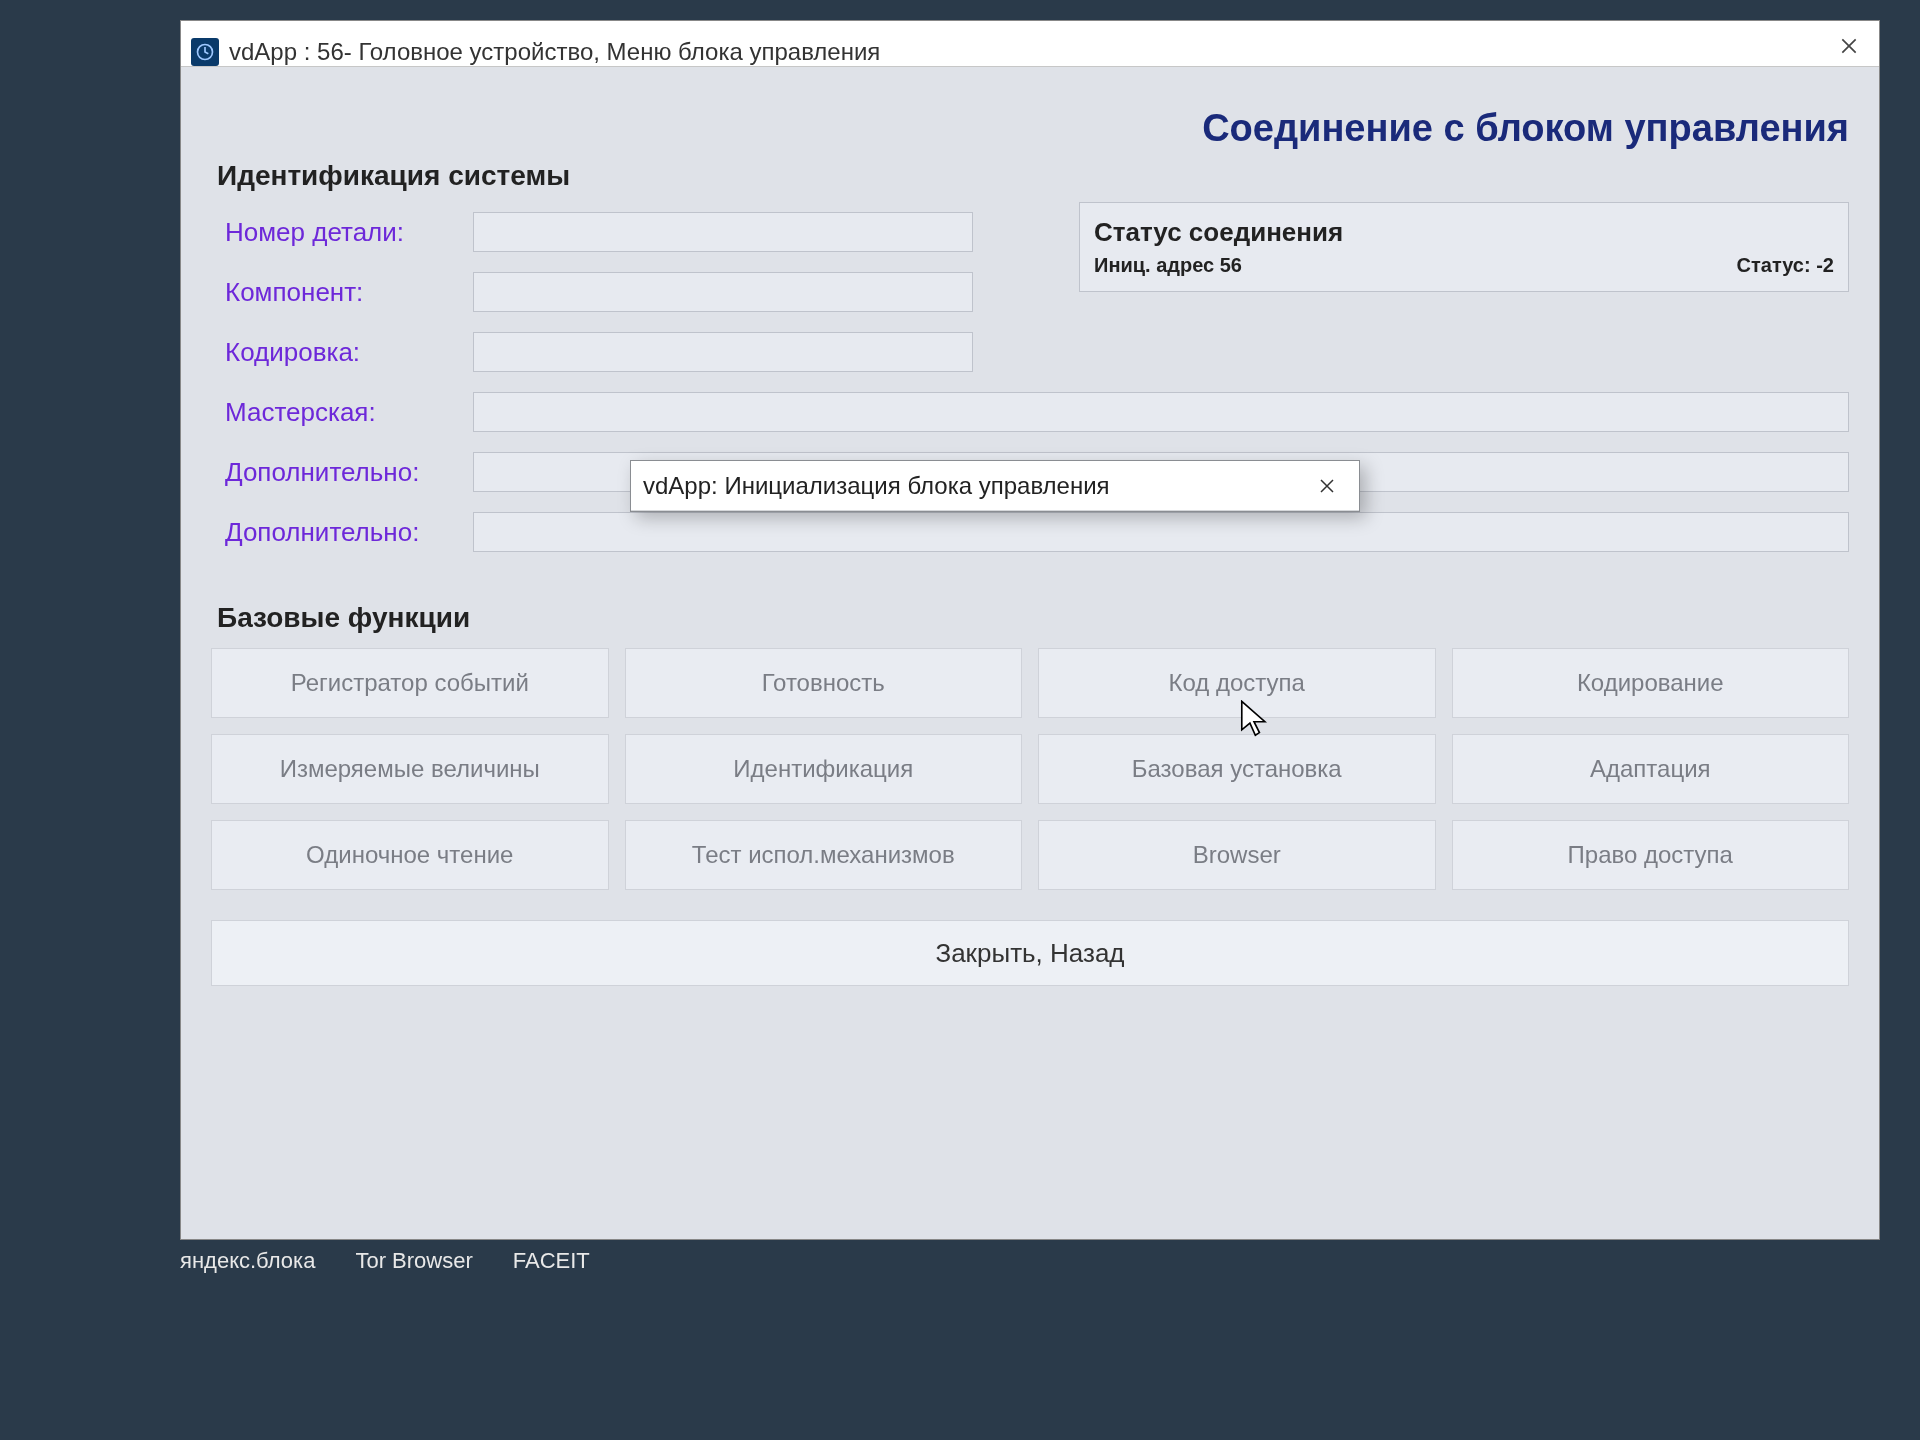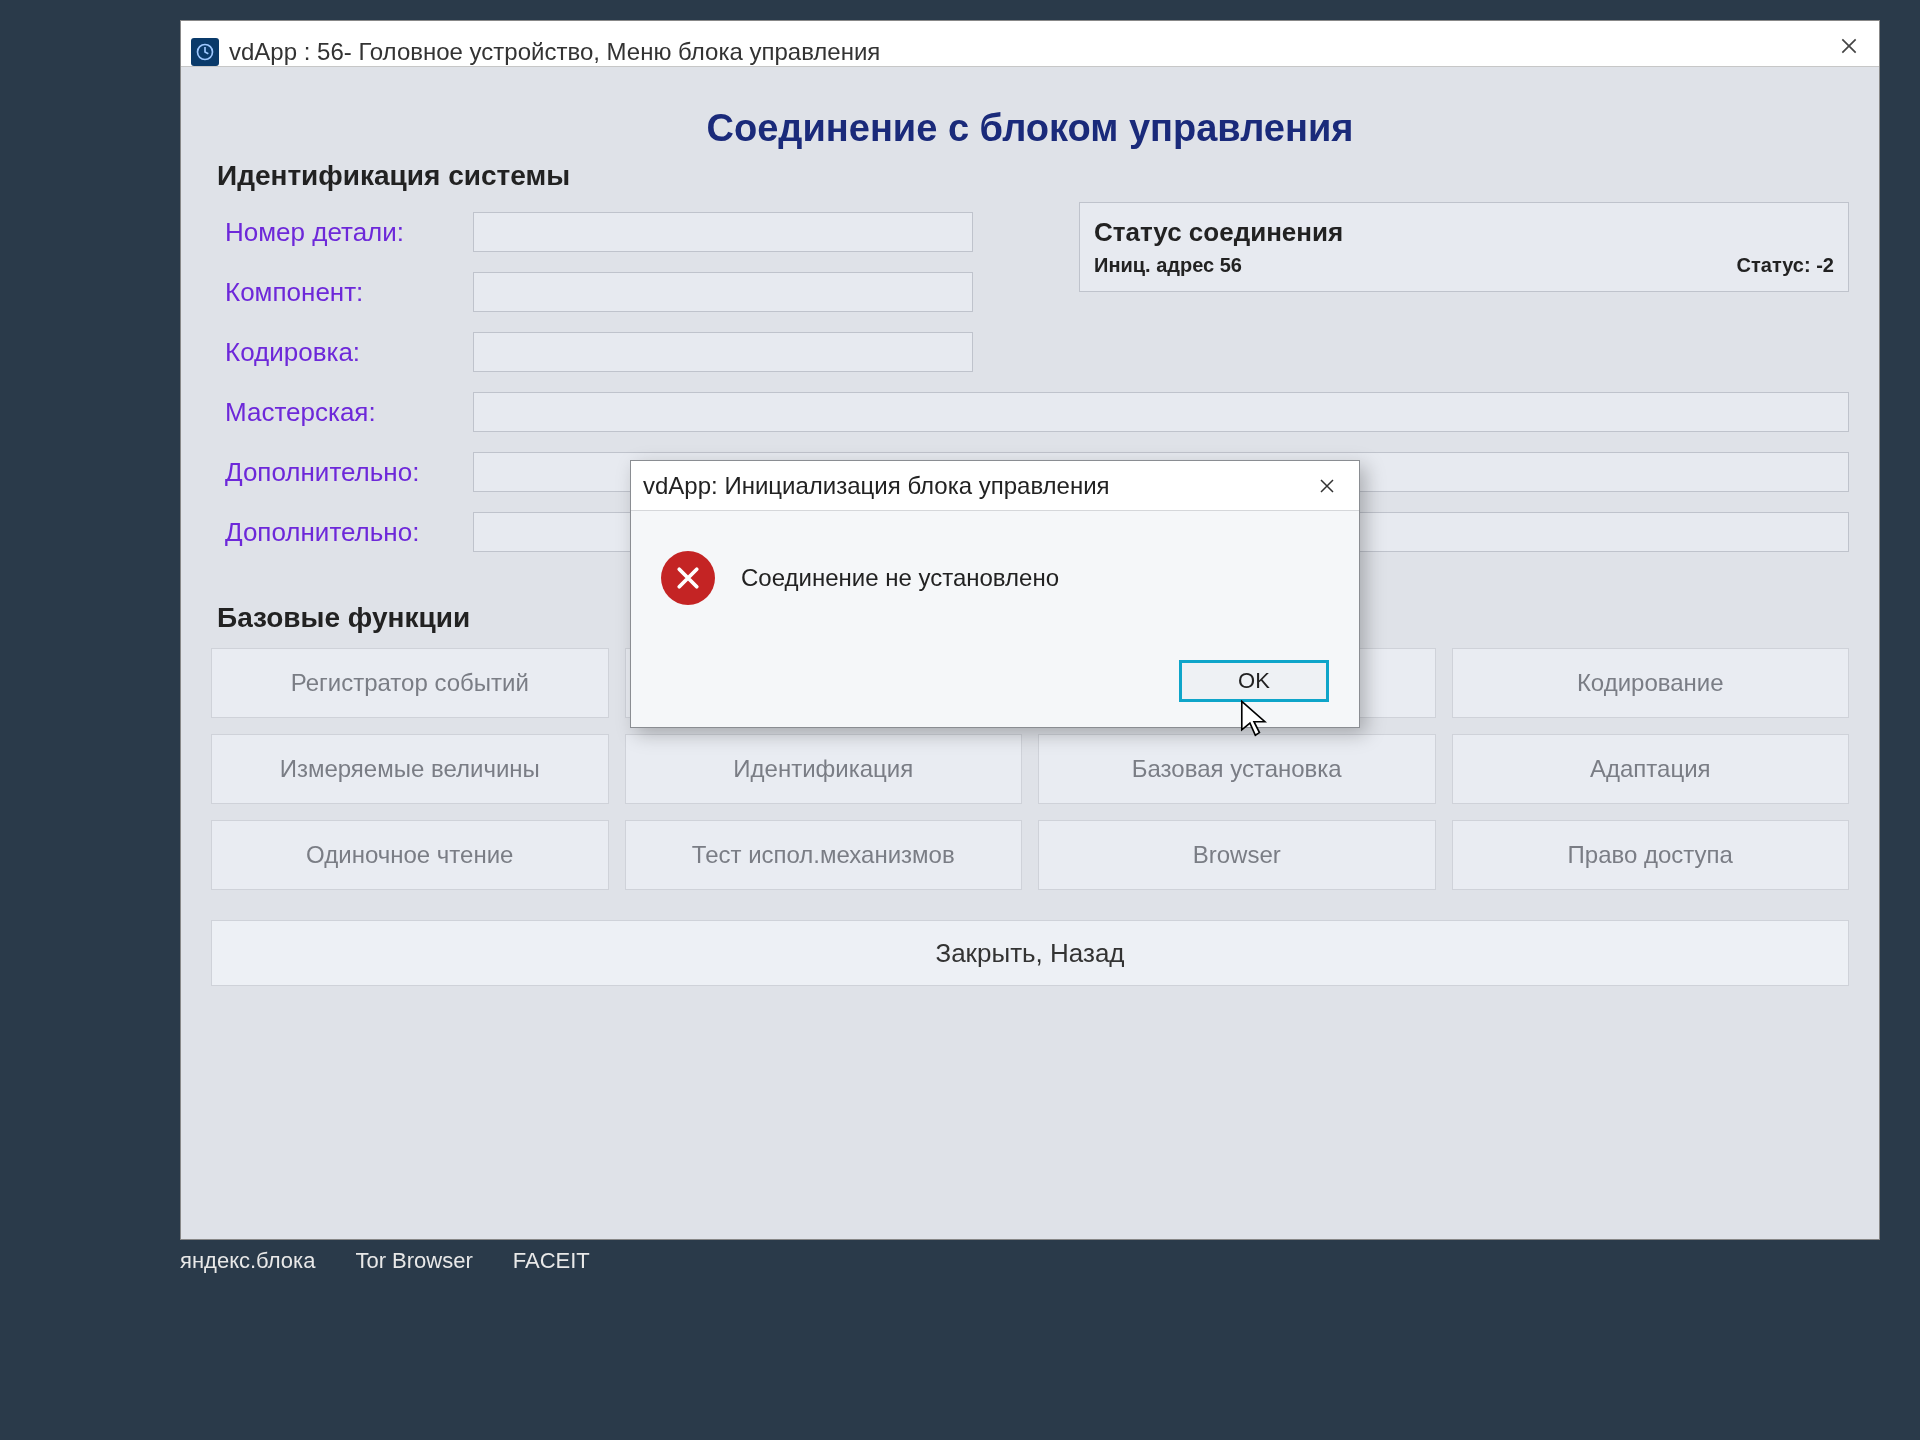--- a/index.html
+++ b/index.html
@@ -49,21 +49,21 @@
     font-size: 28px; color: #444;
     cursor: pointer;
   }
 
   .main-body {
     padding: 40px 30px 30px 30px;
     position: relative;
   }
 
   .page-heading {
-    text-align: center;
+    text-align: right;
     font-size: 38px;
     font-weight: bold;
     color: #1a2a7a;
     margin-bottom: 10px;
   }
 
   .section-label {
     font-size: 28px;
     font-weight: bold;
     color: #222;
@@ -335,33 +335,20 @@
 
 <div class="modal">
   <div class="modal-titlebar">
     <span class="modal-title">vdApp: Инициализация блока управления</span>
     <span class="modal-close">
       <svg viewBox="0 0 24 24" width="18" height="18">
           <path d="M4 4 L20 20 M20 4 L4 20" stroke="#333" stroke-width="2"></path>
         </svg>
     </span>
   </div>
-  <div class="modal-body">
-    <div class="modal-msg">
-      <span class="error-icon">
-        <svg viewBox="0 0 24 24">
-            <path d="M5 5 L19 19 M19 5 L5 19" stroke="#fff" stroke-width="3" stroke-linecap="round"></path>
-          </svg>
-      </span>
-      <span class="modal-text">Соединение не установлено</span>
-    </div>
-    <div class="modal-footer">
-      <div class="ok-btn">OK</div>
-    </div>
-  </div>
 </div>
 
 <div class="cursor">
   <svg viewBox="0 0 20 28">
       <path d="M1 1 L1 22 L7 17 L11 26 L14 24 L10 16 L18 16 Z" fill="#fff" stroke="#000" stroke-width="1.2"></path>
     </svg>
 </div>
 
 <div class="taskbar-text">
   <span>яндекс.блока</span>

